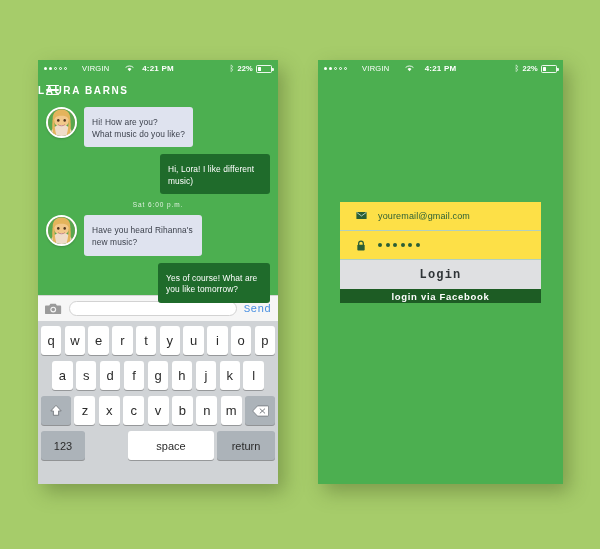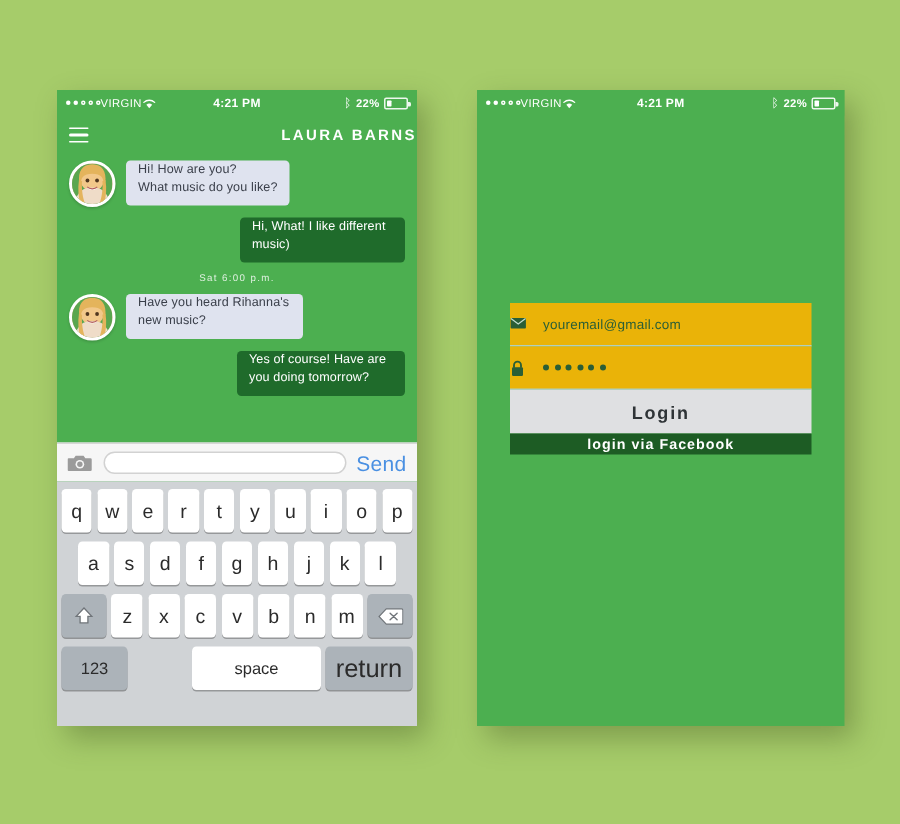--- a/index.html
+++ b/index.html
@@ -37,21 +37,21 @@
     height: 17px;
     display: flex;
     align-items: center;
     padding: 0 6px;
     color: #ffffff;
     font-size: 7.5px;
     letter-spacing: 0.2px;
     background: #4caf50;
     position: relative;
   }
-  .sb-left { display: flex; align-items: center; gap: 0; }
+  .sb-left { display: flex; gap: 15px; }
   .sb-dots { display: flex; align-items: center; gap: 1.5px; }
   .sb-dots i {
     width: 3.4px; height: 3.4px; border-radius: 50%;
     background: #ffffff; display: block;
   }
   .sb-dots i.empty { background: transparent; border: 0.8px solid #ffffff; }
   .sb-carrier { font-size: 7.5px; letter-spacing: 0.3px; }
   .sb-wifi { display: inline-block; width: 9px; height: 8px; position: relative; }
   .sb-wifi svg { display: block; }
   .sb-time {
@@ -87,21 +87,21 @@
     padding: 0 8px;
     position: relative;
   }
   .menu-icon {
     width: 13px; height: 11px;
     display: flex; flex-direction: column; justify-content: space-between;
     cursor: pointer;
   }
   .menu-icon i { display: block; height: 1.8px; background: #ffffff; border-radius: 1px; }
   .chat-title {
-    position: absolute; left: 0; right: 0; text-align: right;
+    position: absolute; left: 0; right: 0; text-align: left;
     color: #ffffff; font-size: 10px; font-weight: bold; letter-spacing: 1.6px;
   }
 
   
   .messages {
     padding: 4px 8px 6px 8px;
     height: 192px;
     position: relative;
   }
   .msg-row { display: flex; align-items: flex-start; margin-bottom: 7px; }
@@ -114,21 +114,21 @@
     margin-right: 7px;
     overflow: hidden;
     position: relative;
     background: #d9b18a;
     box-shadow: 0 1px 2px rgba(0,0,0,0.18);
   }
   .avatar svg { display: block; width: 100%; height: 100%; }
 
   .bubble {
     max-width: 160px;
-    padding: 0 8px 7px 8px;
+    padding: 10px 8px 7px 8px;
     font-size: 8.4px;
     line-height: 1.38;
     letter-spacing: 0.1px;
   }
   .bubble.in  { background: #dfe3ef; color: #3a3f4a; border-radius: 3px; }
   .bubble.out { background: #1f6b2b; color: #ffffff; border-radius: 3px; }
 
   .time-sep {
     text-align: center;
     color: rgba(255,255,255,0.82);
@@ -156,26 +156,26 @@
     border: 1px solid #d2d2d2;
     border-radius: 8px;
     font-size: 8px;
     padding: 0 7px;
     color: #444;
     font-family: "Liberation Sans", sans-serif;
     outline: none;
   }
   .send-btn {
     color: #4a90e2;
-    font-size: 14px;
+    font-size: 11px;
     letter-spacing: 0.2px;
     background: none;
     border: none;
     cursor: pointer;
-    font-family: Liberation Sans, sans-serif;
+    font-family: Liberation Mono, monospace;
   }
 
   
   .keyboard {
     background: #d0d3d6;
     padding: 5px 3px 6px 3px;
     height: 163px;
   }
   .kb-row {
     display: flex;
@@ -200,36 +200,36 @@
     font-family: "Liberation Sans", sans-serif;
     user-select: none;
   }
   .kb-row.r2 { padding: 0 11px; }
   .kb-row.r3 { gap: 3.4px; }
   .key.fn { background: #acb3b9; box-shadow: 0 1px 0 rgba(0,0,0,0.3); }
   .key.shift  { flex: 0 0 30px; }
   .key.bksp   { flex: 0 0 30px; }
   .key.num    { flex: 0 0 44px; font-size: 11px; }
   .key.space  { flex: 1 1 auto; font-size: 11px; margin-left: 40px; }
-  .key.return { flex: 0 0 58px; font-size: 17px; }
+  .key.return { flex: 0 0 58px; font-size: 11px; }
   .key svg { display: block; }
 
   
   .login-body {
     padding: 0 22px;
     position: relative;
     height: 407px;
   }
   .login-card { margin-top: 125px; }
   .field {
     height: 29px;
-    background: #eab308;
-    display: flex;
-    align-items: center;
-    padding: 0 0;
+    background: #fde047;
+    display: flex;
+    align-items: center;
+    padding: 0 16px;
     gap: 11px;
     border-bottom: 1px solid #b0cfc0;
   }
   .field-icon { width: 11px; height: 11px; flex: 0 0 auto; display: block; }
   .field-icon svg { display: block; }
   .field-value {
     font-size: 9px;
     color: #2a5e36;
     letter-spacing: 0.15px;
     flex: 1 1 auto;
@@ -251,21 +251,21 @@
     display: flex;
     align-items: center;
     justify-content: center;
     font-size: 12px;
     font-weight: bold;
     letter-spacing: 1.2px;
     color: #2f3437;
     cursor: pointer;
     border: none;
     width: 100%;
-    font-family: Liberation Sans, sans-serif;
+    font-family: Liberation Mono, monospace;
   }
   .or-text {
     text-align: center;
     color: #ffffff;
     font-size: 10px;
     margin: 21px 0 18px 0;
     letter-spacing: 0.3px;
   }
   .fb-btn {
     height: 14px;
@@ -341,21 +341,21 @@
             <ellipse cx="19.8" cy="13.5" rx="1.5" ry="1.6" fill="#50361f"></ellipse>
             <path d="M12 18.5 C14 20.5 18 20.5 20 18.5 C19 21.5 13 21.5 12 18.5 Z" fill="#fff"></path>
             <path d="M12 18.5 C14 20.5 18 20.5 20 18.5" stroke="#b35e5e" stroke-width="0.9" fill="none"></path>
           </svg>
         </div>
         <div class="bubble in" style="white-space:pre-line">Hi! How are you?
 What music do you like?</div>
       </div>
 
       <div class="msg-row out">
-        <div class="bubble out" style="max-width:110px">Hi, What! I like different music)</div>
+        <div class="bubble out" style="max-width:110px">Hi, Lora! I like different music)</div>
       </div>
 
       <div class="time-sep">Sat 6:00 p.m.</div>
 
       <div class="msg-row in">
         <div class="avatar">
           <svg viewBox="0 0 32 32">
             <rect width="32" height="32" fill="#5aa64f"></rect>
             <ellipse cx="16" cy="12" rx="9.5" ry="10" fill="#f2c88a"></ellipse>
             <path d="M2 32 C4 22 9 19 16 19 C23 19 28 22 30 32 Z" fill="#efdcc8"></path>
@@ -365,21 +365,21 @@
             <ellipse cx="12.2" cy="13.5" rx="1.5" ry="1.6" fill="#50361f"></ellipse>
             <ellipse cx="19.8" cy="13.5" rx="1.5" ry="1.6" fill="#50361f"></ellipse>
             <path d="M12 18.5 C14 20.5 18 20.5 20 18.5 C19 21.5 13 21.5 12 18.5 Z" fill="#fff"></path>
             <path d="M12 18.5 C14 20.5 18 20.5 20 18.5" stroke="#b35e5e" stroke-width="0.9" fill="none"></path>
           </svg>
         </div>
         <div class="bubble in" style="max-width:118px">Have you heard Rihanna's new music?</div>
       </div>
 
       <div class="msg-row out">
-        <div class="bubble out" style="max-width:112px">Yes of course! Have are you doing tomorrow?</div>
+        <div class="bubble out" style="max-width:112px">Yes of course! What are you like tomorrow?</div>
       </div>
 
     </div>
 
     <div class="input-bar">
       <span class="camera-icon">
         <svg viewBox="0 0 20 15" width="17" height="13">
           <path d="M1 4 h4 l1.4-2 h6.2 L14 4 h4 a1 1 0 0 1 1 1 v8 a1 1 0 0 1 -1 1 H1 a1 1 0 0 1 -1 -1 V5 a1 1 0 0 1 1 -1 z" fill="#9b9b9b"></path>
           <circle cx="9.7" cy="8.7" r="3.4" fill="#f6f6f6"></circle>
           <circle cx="9.7" cy="8.7" r="2.1" fill="#9b9b9b"></circle>

